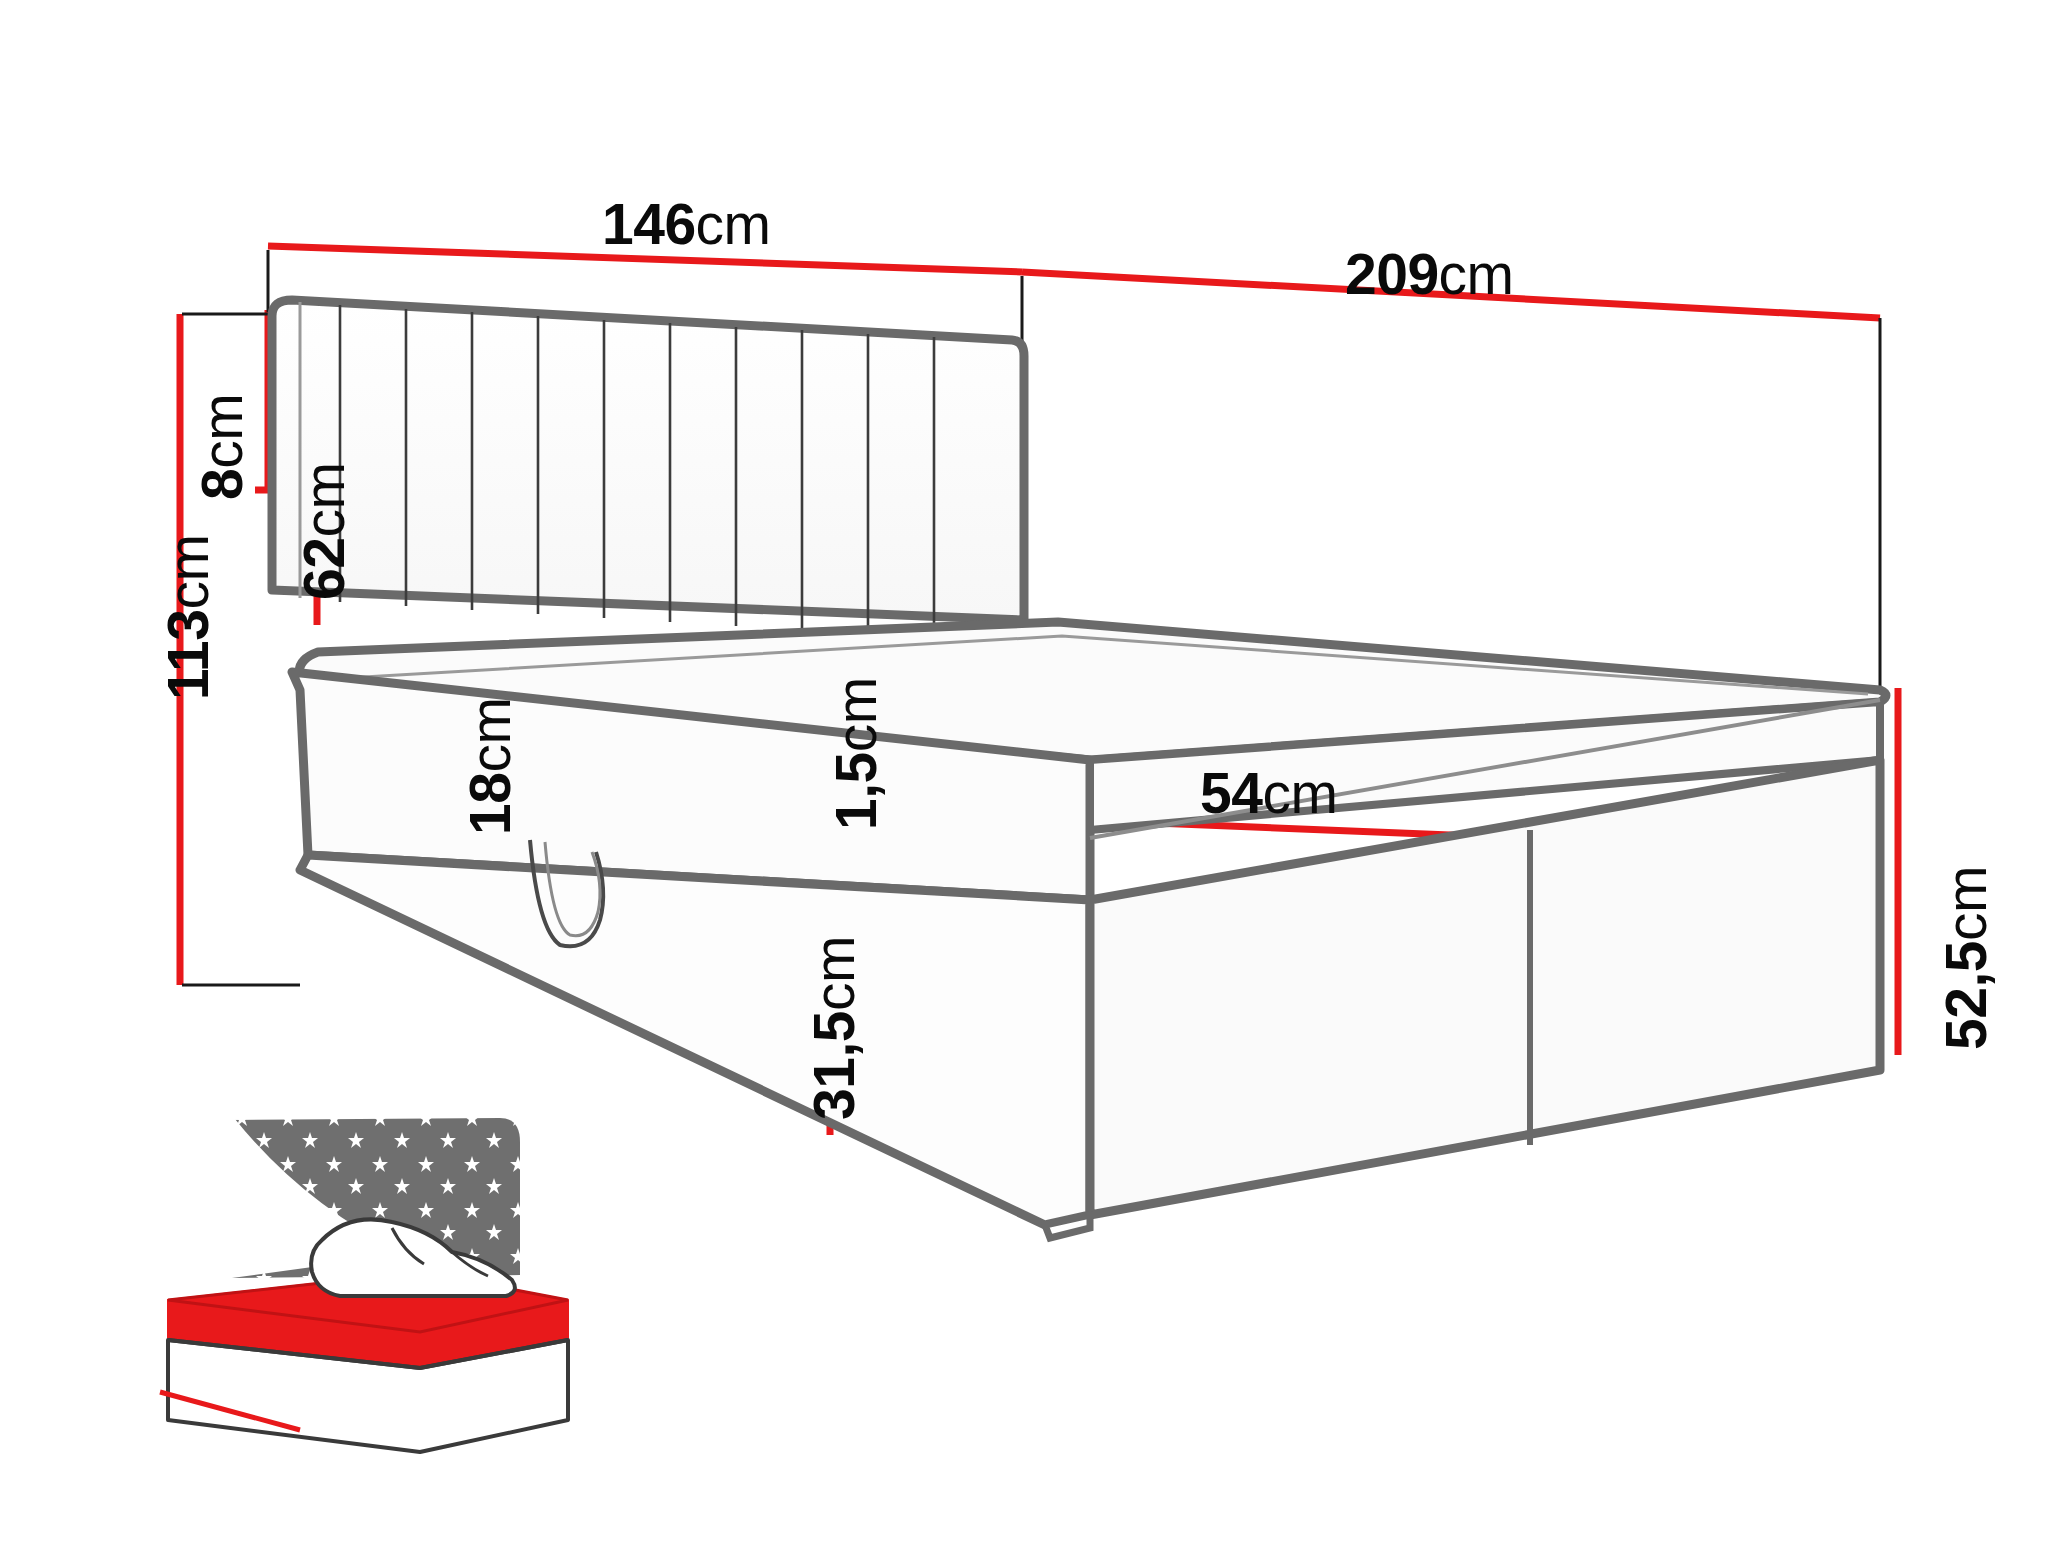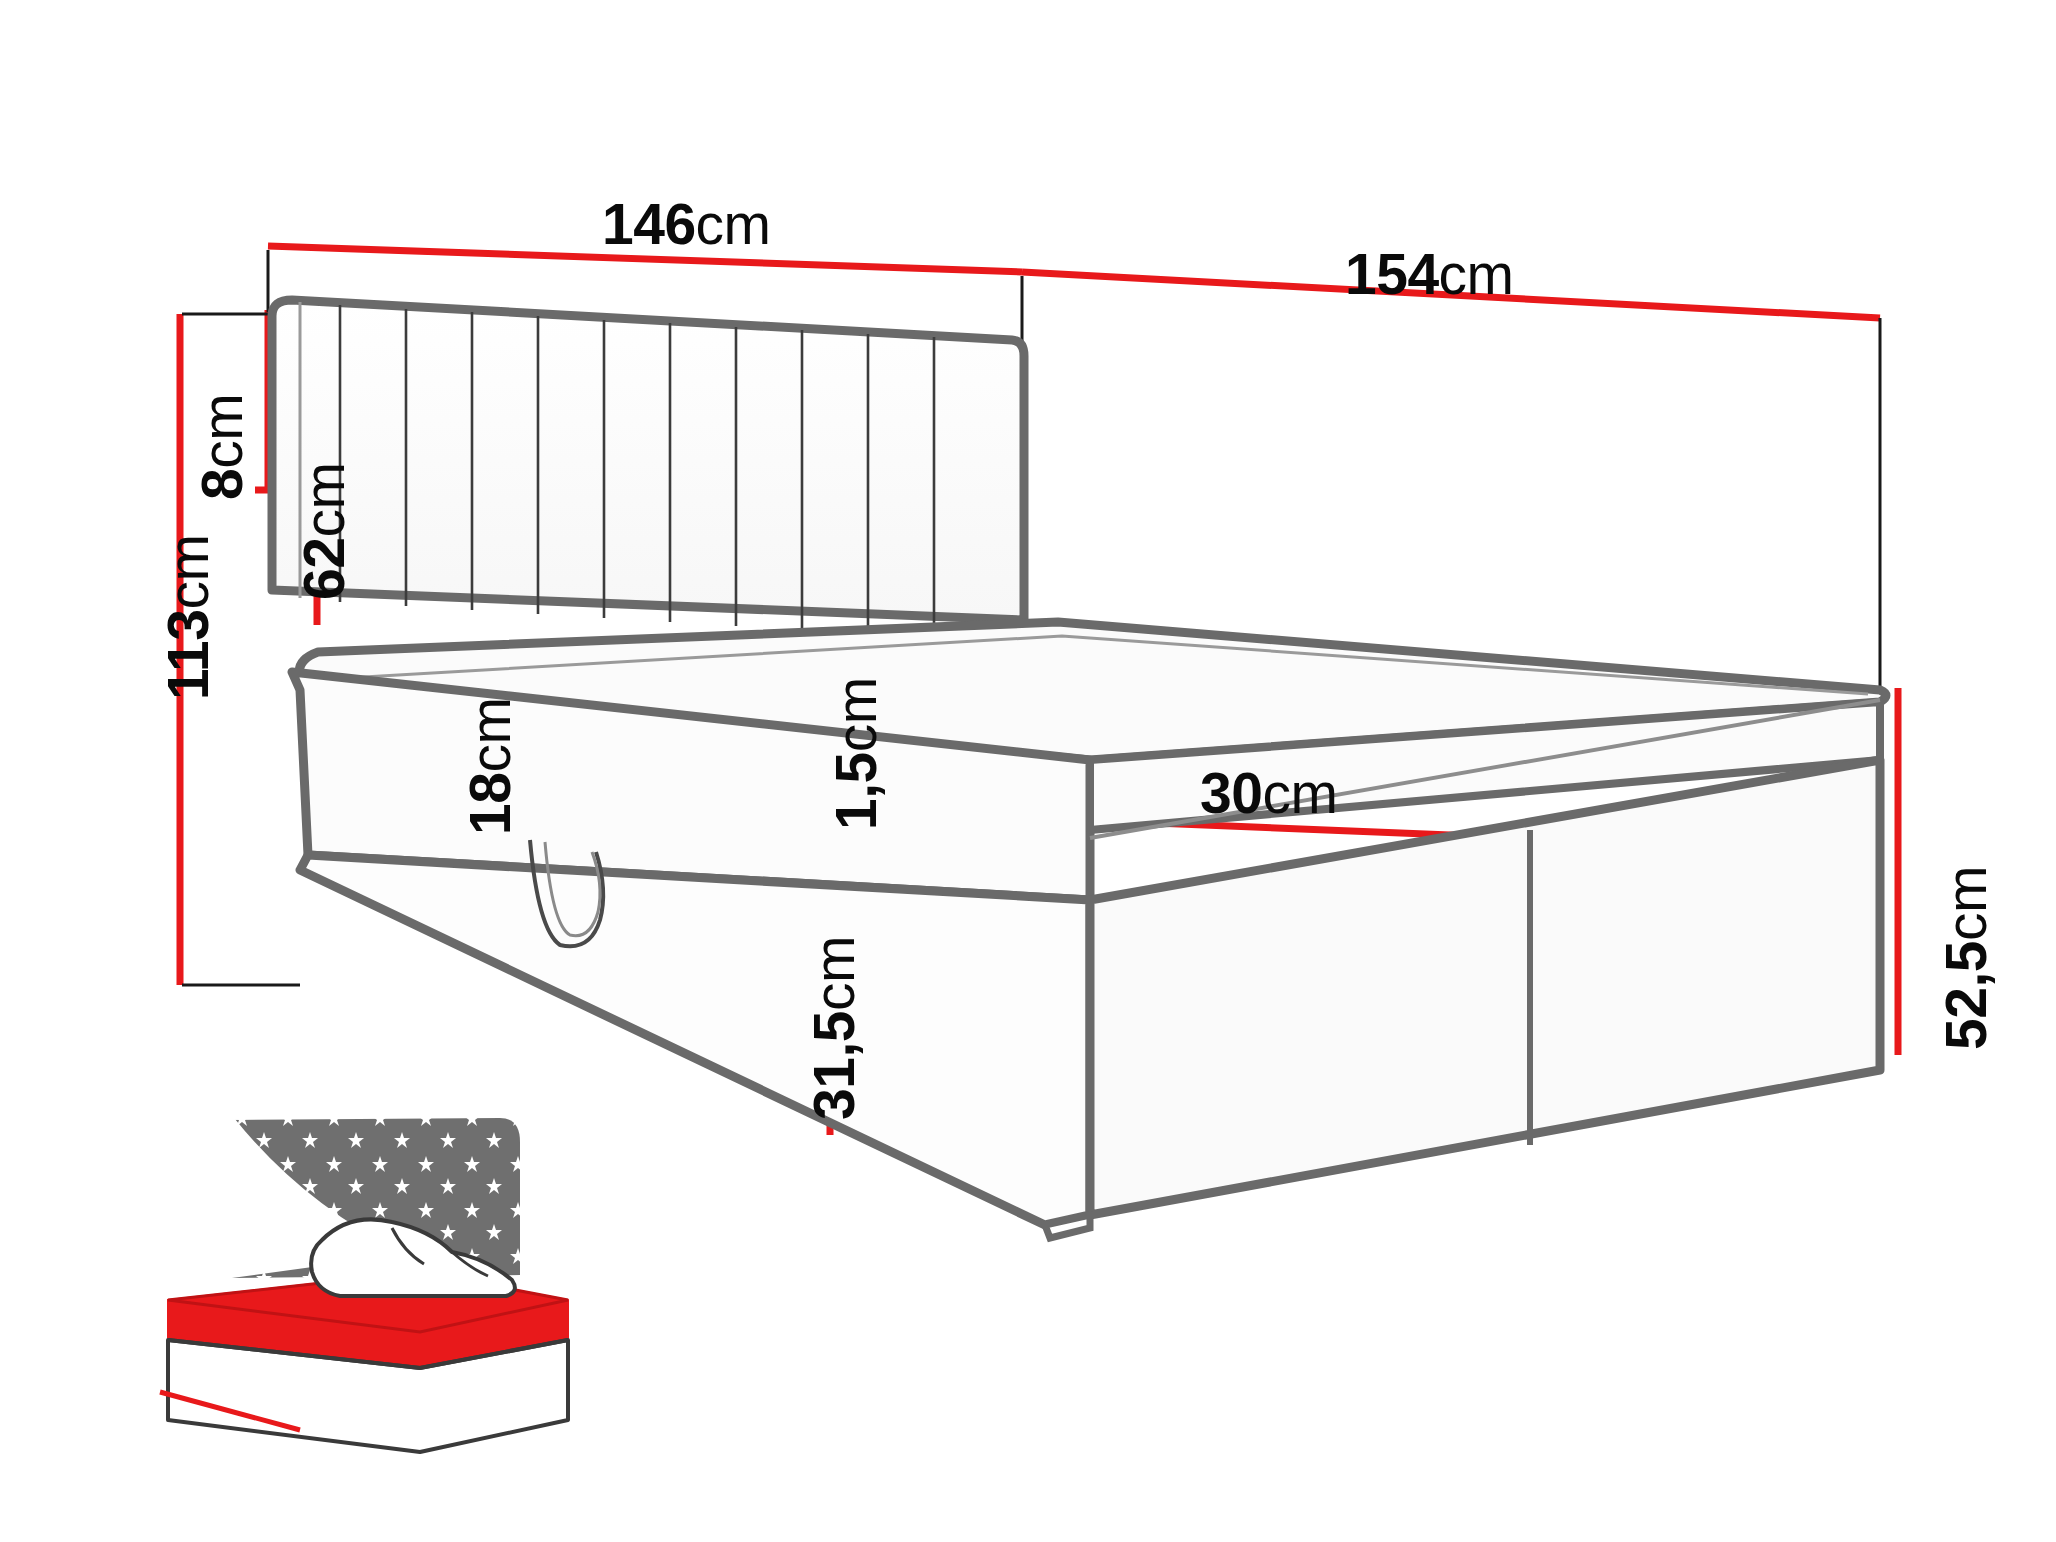--- a/index.html
+++ b/index.html
@@ -142,21 +142,21 @@
 
       <path d="M160,1392 L300,1430" fill="none" stroke="#e8191b" stroke-width="5"></path>
     </g>
   </svg>
 
   <div class="lbl" style="left:570px;top:196px;font-size:57px;margin-left:32px;">
     <span>146</span><span class="u">cm</span>
   </div>
 
   <div class="lbl" style="left:1345px;top:246px;font-size:57px;">
-    <span>154</span><span class="u">cm</span>
+    <span>209</span><span class="u">cm</span>
   </div>
 
   <div class="lbl rot" style="left:160px;top:700px;font-size:57px;transform:rotate(-90deg);">
     <span>113</span><span class="u">cm</span>
   </div>
 
   <div class="lbl rot" style="left:194px;top:500px;font-size:57px;transform:rotate(-90deg);">
     <span>8</span><span class="u">cm</span>
   </div>
 
@@ -166,21 +166,21 @@
 
   <div class="lbl rot" style="left:462px;top:835px;font-size:57px;transform:rotate(-90deg);">
     <span>18</span><span class="u">cm</span>
   </div>
 
   <div class="lbl rot" style="left:828px;top:830px;font-size:57px;transform:rotate(-90deg);">
     <span>1,5</span><span class="u">cm</span>
   </div>
 
   <div class="lbl" style="left:1200px;top:765px;font-size:57px;">
-    <span>30</span><span class="u">cm</span>
+    <span>54</span><span class="u">cm</span>
   </div>
 
   <div class="lbl rot" style="left:806px;top:1120px;font-size:57px;transform:rotate(-90deg);">
     <span>31,5</span><span class="u">cm</span>
   </div>
 
   <div class="lbl rot" style="left:1938px;top:1050px;font-size:57px;transform:rotate(-90deg);">
     <span>52,5</span><span class="u">cm</span>
   </div>
 

